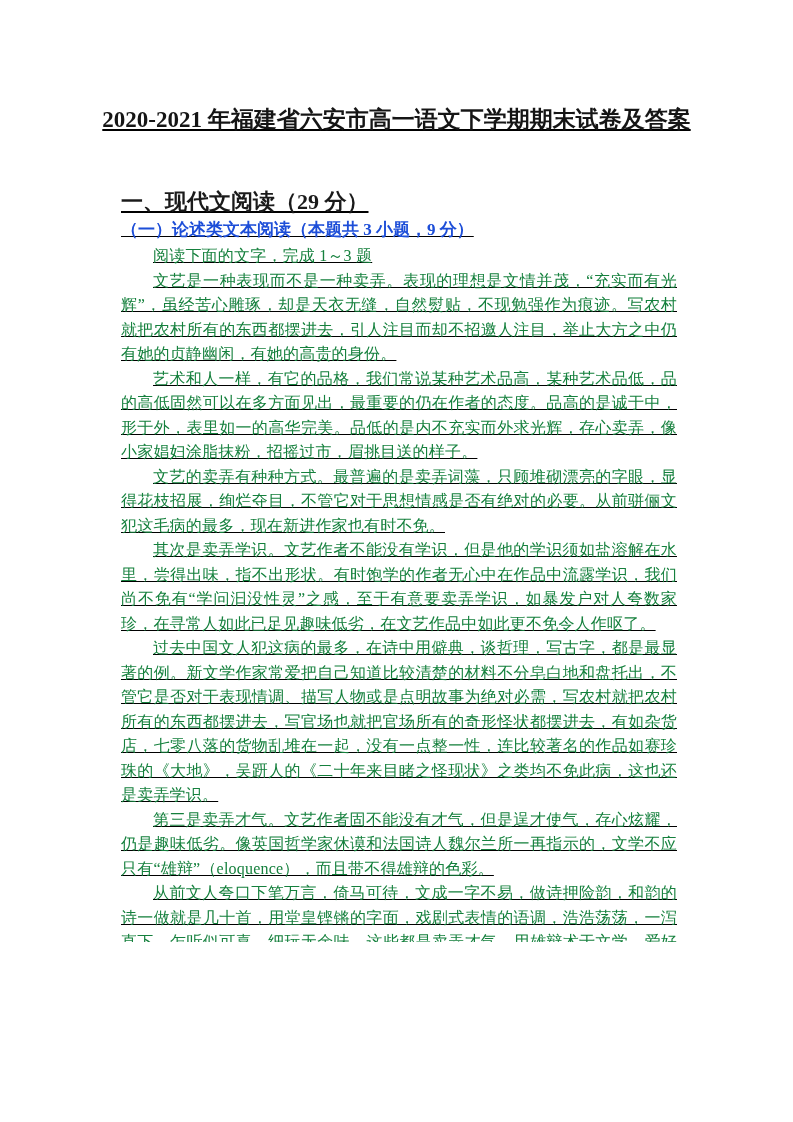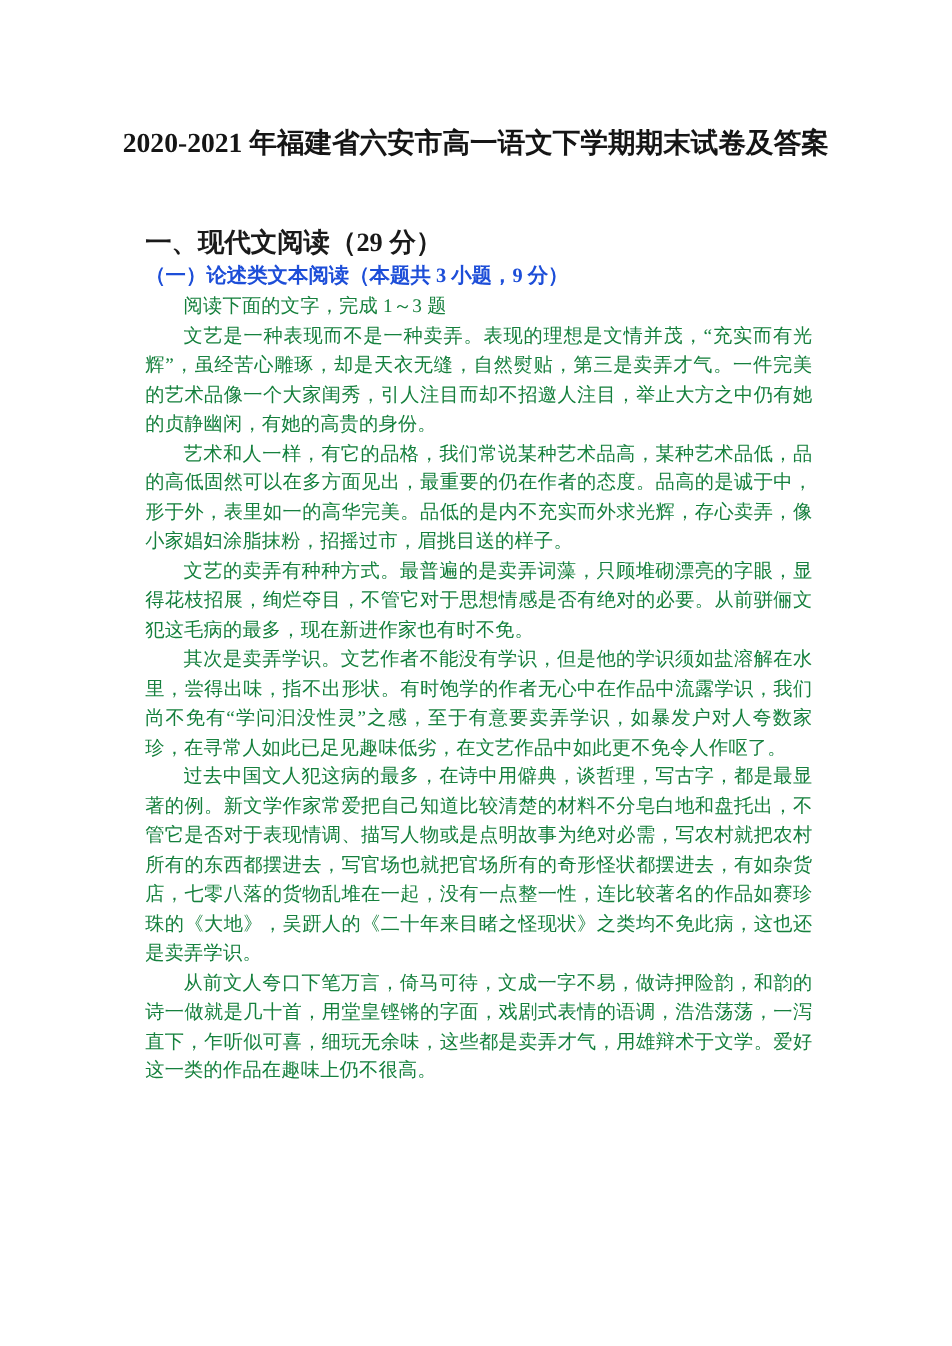--- a/index.html
+++ b/index.html
@@ -8,20 +8,21 @@
     background: #ffffff;
   }
   .page {
     position: relative;
     width: 793px;
     height: 942px;
     margin: 0 auto;
     background: #ffffff;
     overflow: hidden;
     font-family: "Liberation Serif", "DejaVu Serif", serif;
+    text-decoration: underline;
   }
   .title {
     margin: 0;
     padding: 104px 40px 0 40px;
     text-align: center;
     font-size: 23px;
     line-height: 32px;
     font-weight: bold;
     color: #151515;
   }
@@ -76,25 +77,26 @@
   <h1 class="title">2020-2021 年福建省六安市高一语文下学期期末试卷及答案</h1>
 
   <div class="content">
 
     <h2 class="sec-heading">一、现代文阅读（29 分）</h2>
 
     <h3 class="subsec-heading">（一）论述类文本阅读（本题共 3 小题，9 分）</h3>
 
     <p class="body-line instruction">阅读下面的文字，完成 1～3 题</p>
 
-    <p class="body-line">文艺是一种表现而不是一种卖弄。表现的理想是文情并茂，“充实而有光辉”，虽经苦心雕琢，却是天衣无缝，自然熨贴，第三是卖弄才气。一件完美的艺术品像一个大家闺秀，引人注目而却不招邀人注目，举止大方之中仍有她的贞静幽闲，有她的高贵的身份。</p>
+    <p class="body-line">文艺是一种表现而不是一种卖弄。表现的理想是文情并茂，“充实而有光辉”，虽经苦心雕琢，却是天衣无缝，自然熨贴，不现勉强作为痕迹。写农村就把农村所有的东西都摆进去，引人注目而却不招邀人注目，举止大方之中仍有她的贞静幽闲，有她的高贵的身份。</p>
     <p class="body-line">艺术和人一样，有它的品格，我们常说某种艺术品高，某种艺术品低，品的高低固然可以在多方面见出，最重要的仍在作者的态度。品高的是诚于中，形于外，表里如一的高华完美。品低的是内不充实而外求光辉，存心卖弄，像小家娼妇涂脂抹粉，招摇过市，眉挑目送的样子。</p>
     <p class="body-line">文艺的卖弄有种种方式。最普遍的是卖弄词藻，只顾堆砌漂亮的字眼，显得花枝招展，绚烂夺目，不管它对于思想情感是否有绝对的必要。从前骈俪文犯这毛病的最多，现在新进作家也有时不免。</p>
     <p class="body-line">其次是卖弄学识。文艺作者不能没有学识，但是他的学识须如盐溶解在水里，尝得出味，指不出形状。有时饱学的作者无心中在作品中流露学识，我们尚不免有“学问汩没性灵”之感，至于有意要卖弄学识，如暴发户对人夸数家珍，在寻常人如此已足见趣味低劣，在文艺作品中如此更不免令人作呕了。</p>
     <p class="body-line">过去中国文人犯这病的最多，在诗中用僻典，谈哲理，写古字，都是最显著的例。新文学作家常爱把自己知道比较清楚的材料不分皂白地和盘托出，不管它是否对于表现情调、描写人物或是点明故事为绝对必需，写农村就把农村所有的东西都摆进去，写官场也就把官场所有的奇形怪状都摆进去，有如杂货店，七零八落的货物乱堆在一起，没有一点整一性，连比较著名的作品如赛珍珠的《大地》，吴趼人的《二十年来目睹之怪现状》之类均不免此病，这也还是卖弄学识。</p>
+    <p class="body-line">第三是卖弄才气。文艺作者固不能没有才气，但是逞才使气，存心炫耀，仍是趣味低劣。像英国哲学家休谟和法国诗人魏尔兰所一再指示的，文学不应只有“雄辩”（eloquence），而且带不得雄辩的色彩。</p>
     <p class="body-line">从前文人夸口下笔万言，倚马可待，文成一字不易，做诗押险韵，和韵的诗一做就是几十首，用堂皇铿锵的字面，戏剧式表情的语调，浩浩荡荡，一泻直下，乍听似可喜，细玩无余味，这些都是卖弄才气，用雄辩术于文学。爱好这一类的作品在趣味上仍不很高。</p>
 
   </div>
 
   <div class="footer">
     <span>淘课榜</span>
     <span>https://www.taokerank.com</span>
   </div>
 
 </div>

